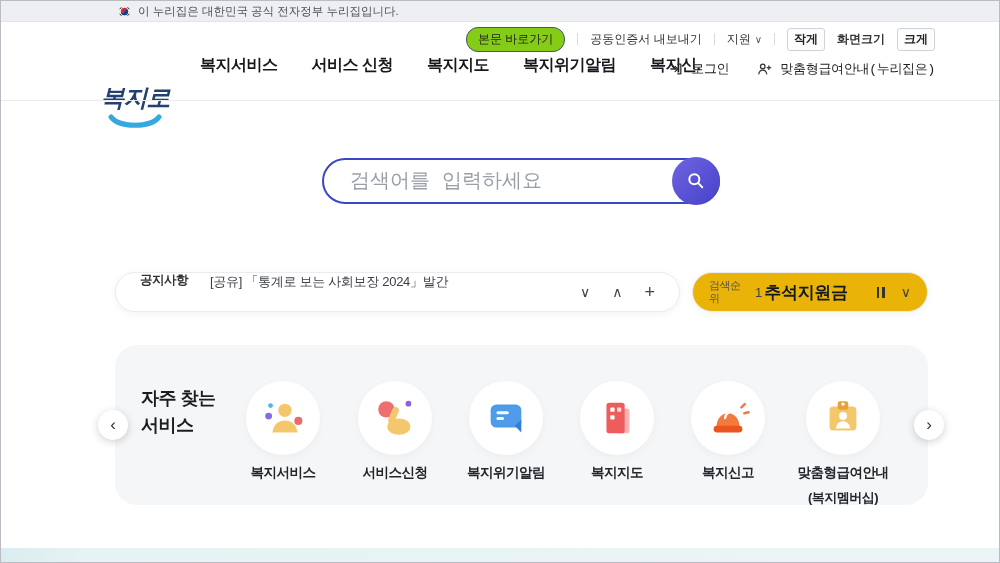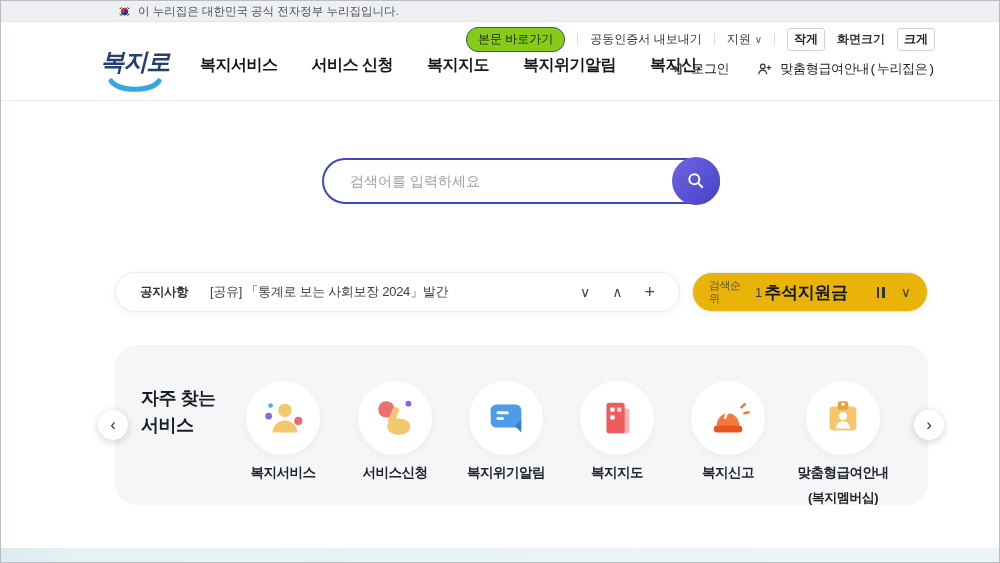--- a/index.html
+++ b/index.html
@@ -33,53 +33,53 @@
     border:1px solid #cfd3d9; border-radius:3px; background:#fdfdfd;
     padding:2px 6px; font-size:12px; color:#222; cursor:pointer; font-weight:700; font-family:inherit;
   }
   .util-label { font-size:12px; color:#333; font-weight:700; }
   .mini-chevron { font-size:10px; color:#555; }
   
   .logo {
     position:absolute; left:100px; top:46px; width:70px; cursor:pointer;
     display:flex; flex-direction:column; align-items:center;
   }
-  .logo-text { font-size:24px; font-weight:800; color:#25406f; font-style:italic; letter-spacing:-1px; }
+  .logo-text { font-size:24px; font-weight:800; color:#25406f; font-style:italic; letter-spacing:-1px;margin-top:36px; }
   .main-nav {
     position:absolute; left:200px; top:55px; display:flex; gap:34px;
   }
   .nav-item { background:none; border:none; font-size:16px; font-weight:700; color:#15181d; cursor:pointer; font-family:inherit; letter-spacing:-0.5px; }
   .account-row {
     position:absolute; top:60px; right:65px; display:flex; align-items:center; gap:28px;
     font-size:13px; color:#222;
   }
   .account-link { background:none; border:none; display:flex; align-items:center; gap:8px; font-size:13px; color:#222; cursor:pointer; font-family:Liberation Mono, monospace; letter-spacing:-0.3px; }
   .header-divider { position:absolute; top:100px; left:1px; right:1px; height:1px; background:#ececef; }
   
   .search-pill {
     position:absolute; left:322px; top:158px; width:398px; height:46px;
     border:2px solid #3c47c8; border-radius:24px; background:#fff;
     display:flex; align-items:center;
   }
   .search-input {
     flex:1; border:none; outline:none; background:transparent;
-    padding:0 10px 0 26px; font-size:14px; color:#404040; font-family:Liberation Sans, sans-serif;
+    padding:0 10px 0 26px; font-size:20px; color:#404040; font-family:Liberation Mono, monospace;
   }
   .search-input::placeholder { color:#9aa0a8; }
   .search-btn {
     width:48px; height:48px; border-radius:50%; border:none; cursor:pointer;
     background:linear-gradient(135deg,#7165e2,#4441c7);
     display:flex; align-items:center; justify-content:center; margin-right:-2px;
   }
   
   .notice-box {
     position:absolute; left:115px; top:272px; width:565px; height:40px;
     background:#fff; border:1px solid #ececf0; border-radius:20px;
     box-shadow:0 2px 8px rgba(0,0,0,0.05);
-    display:flex; align-items:center; padding:0 24px;
+    display:flex; padding:0 24px;
   }
   .notice-label { width:52px; font-size:12.5px; line-height:1.15; color:#333; font-weight:600; letter-spacing:-0.5px; }
   .notice-text {
     margin-left:18px; font-size:13px; color:#3d4147; letter-spacing:-0.3px;
     flex:1; white-space:nowrap; overflow:hidden; cursor:pointer;
   }
   .ticker-controls { display:flex; align-items:center; gap:22px; margin-left:10px; }
   .icon-btn { background:none; border:none; cursor:pointer; font-size:14px; color:#444; line-height:1; padding:0; font-family:inherit; }
   .icon-btn.plus { font-size:18px; font-weight:400; }
   .rank-box {

